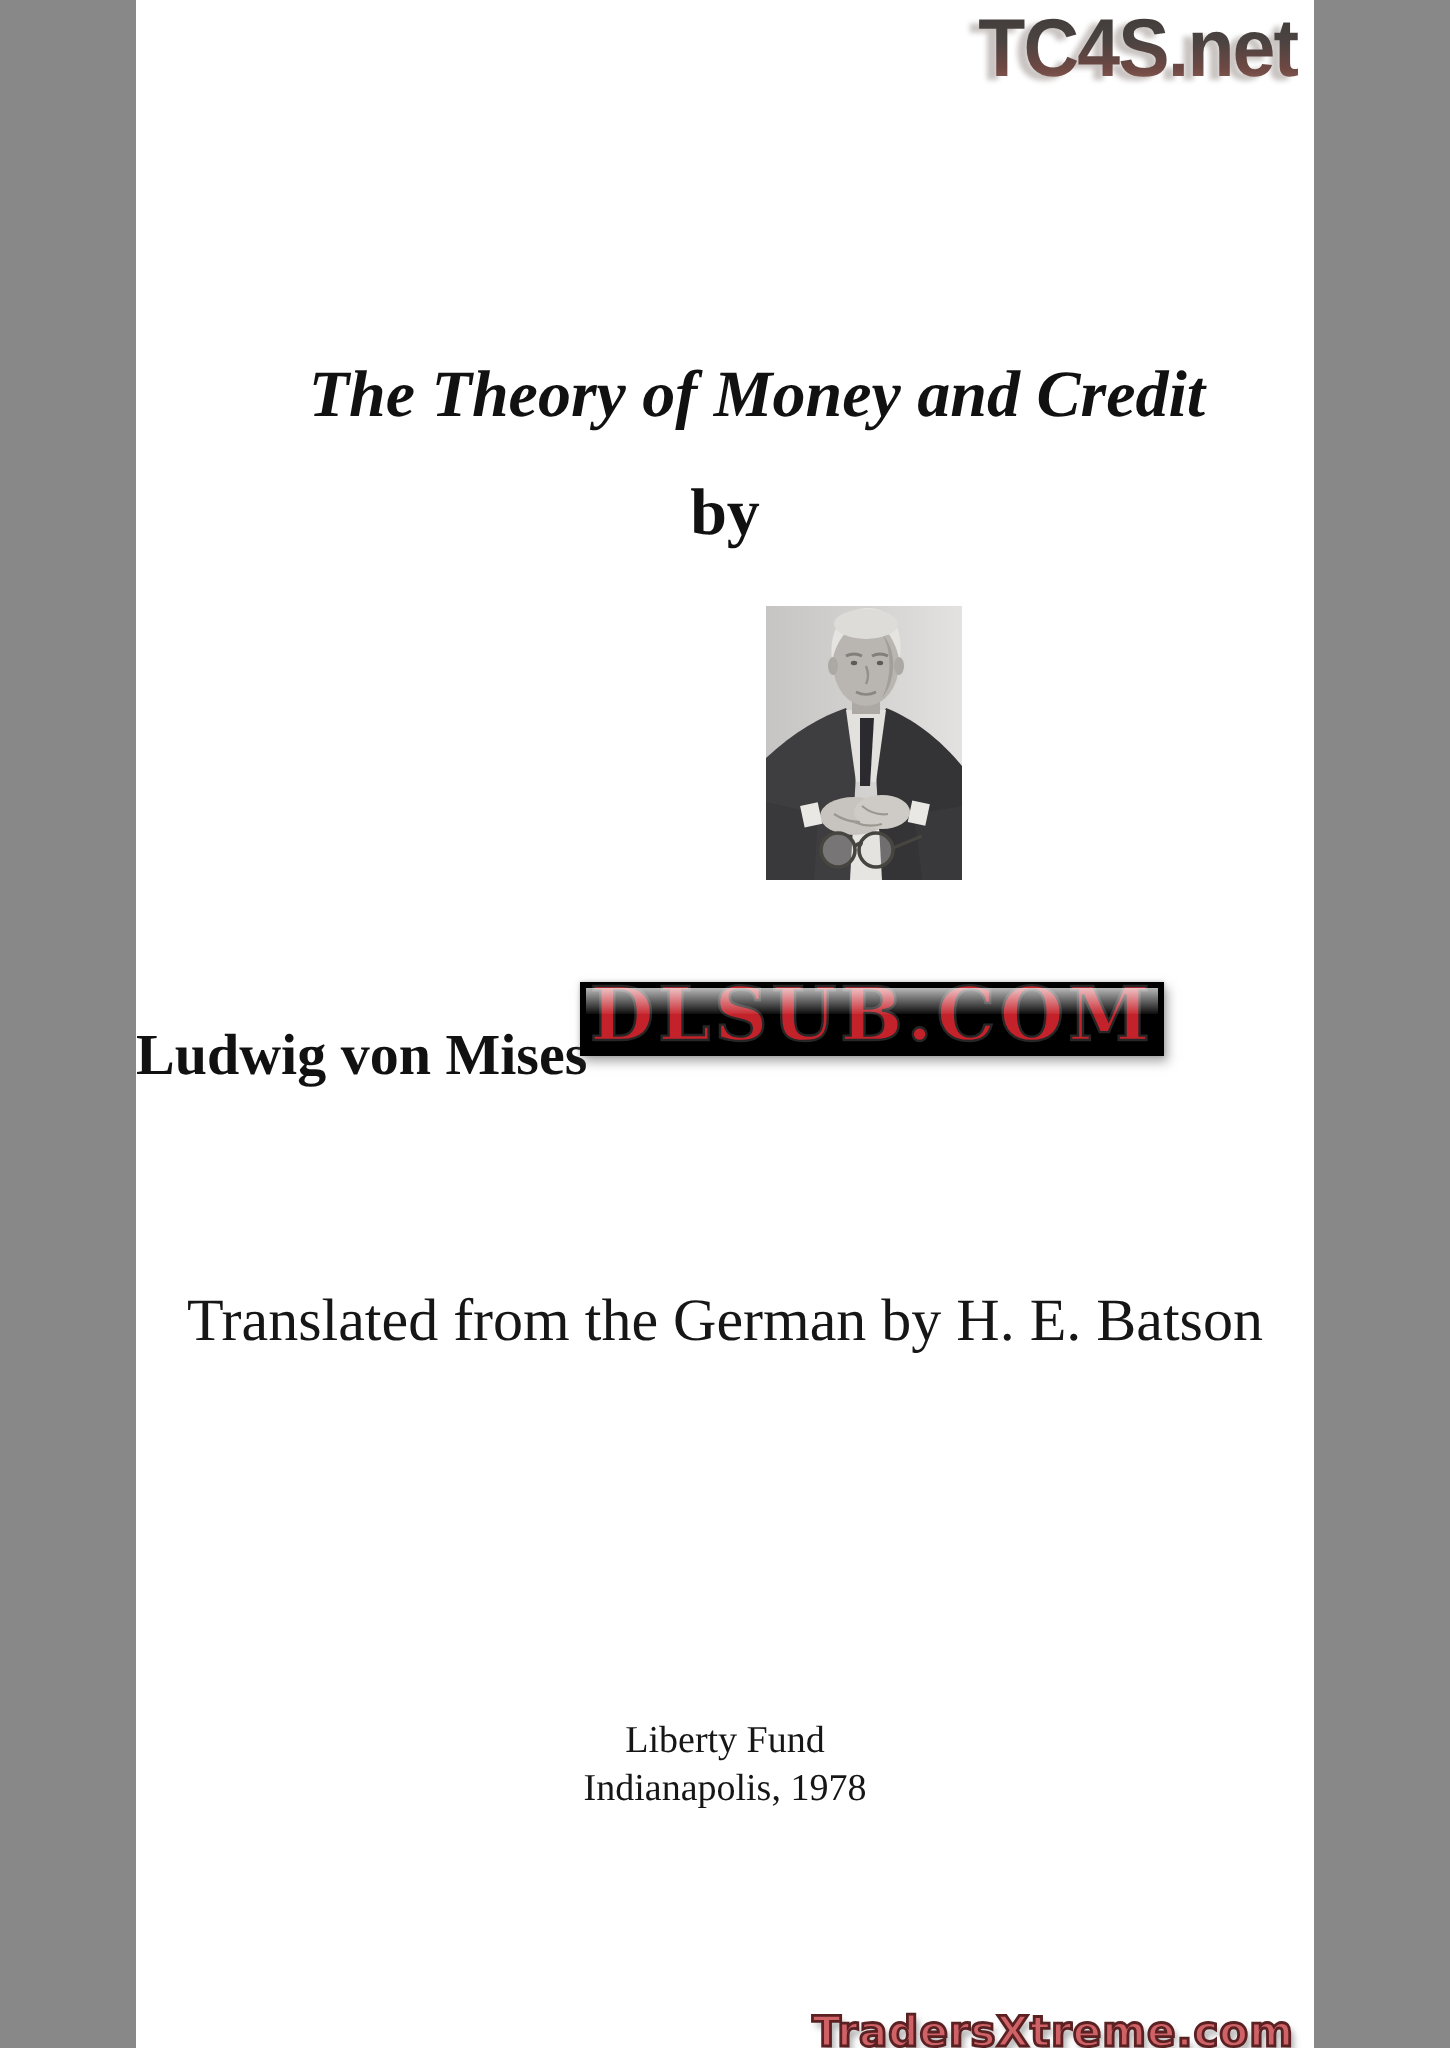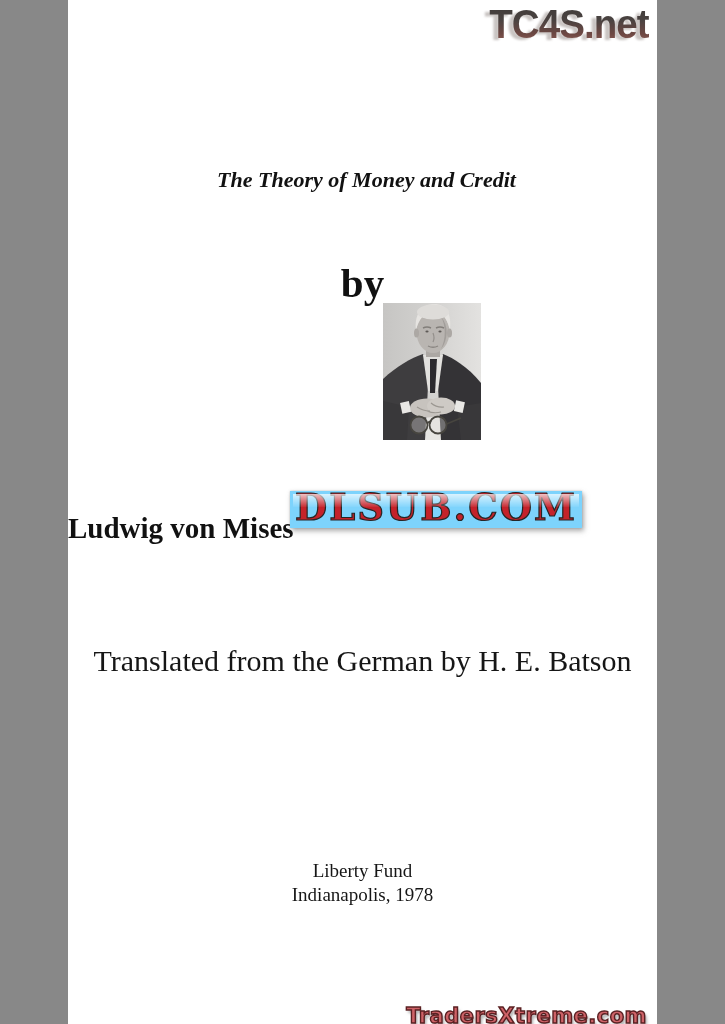--- a/index.html
+++ b/index.html
@@ -44,38 +44,37 @@
     background-clip: text;
     color: transparent;
   }
 
   
   .book-title {
     position: absolute;
     top: 163px;
     left: 0;
     width: 100%;
-    margin: 4px;
+    margin: 16px;
     text-align: center;
     font-style: italic;
     font-weight: bold;
-    font-size: 22px;
+    font-size: 33px;
     line-height: 1.2;
     color: #111;
   }
   .byline {
     position: absolute;
     top: 239px;
     left: 0;
     width: 100%;
     text-align: center;
     font-weight: bold;
-    font-size: 41px;
+    font-size: 33px;
     color: #111;
-    margin-top: 20px;
   }
 
   
   .portrait {
     position: absolute;
     left: 315px;
     top: 303px;
     width: 98px;
     height: 137px;
   }
@@ -94,21 +93,21 @@
     z-index: 1;
   }
 
   
   .dlsub-box {
     position: absolute;
     left: 222px;
     top: 491px;
     width: 292px;
     height: 37px;
-    background: #7dd3fc;
+    background: #000000;
     box-shadow: 2px 3px 5px rgba(110,110,110,0.55), 0 0 2px rgba(140,140,140,0.5);
     display: flex;
     align-items: center;
     justify-content: center;
     z-index: 2;
     overflow: visible;
   }
   .dlsub-text {
     font-family: "DejaVu Serif", serif;
     font-weight: bold;

